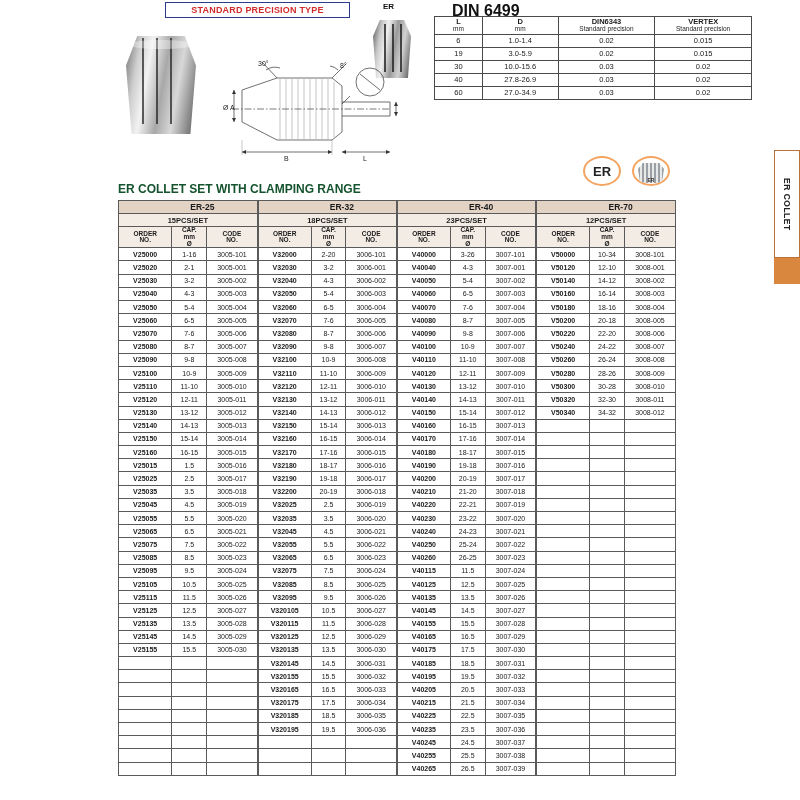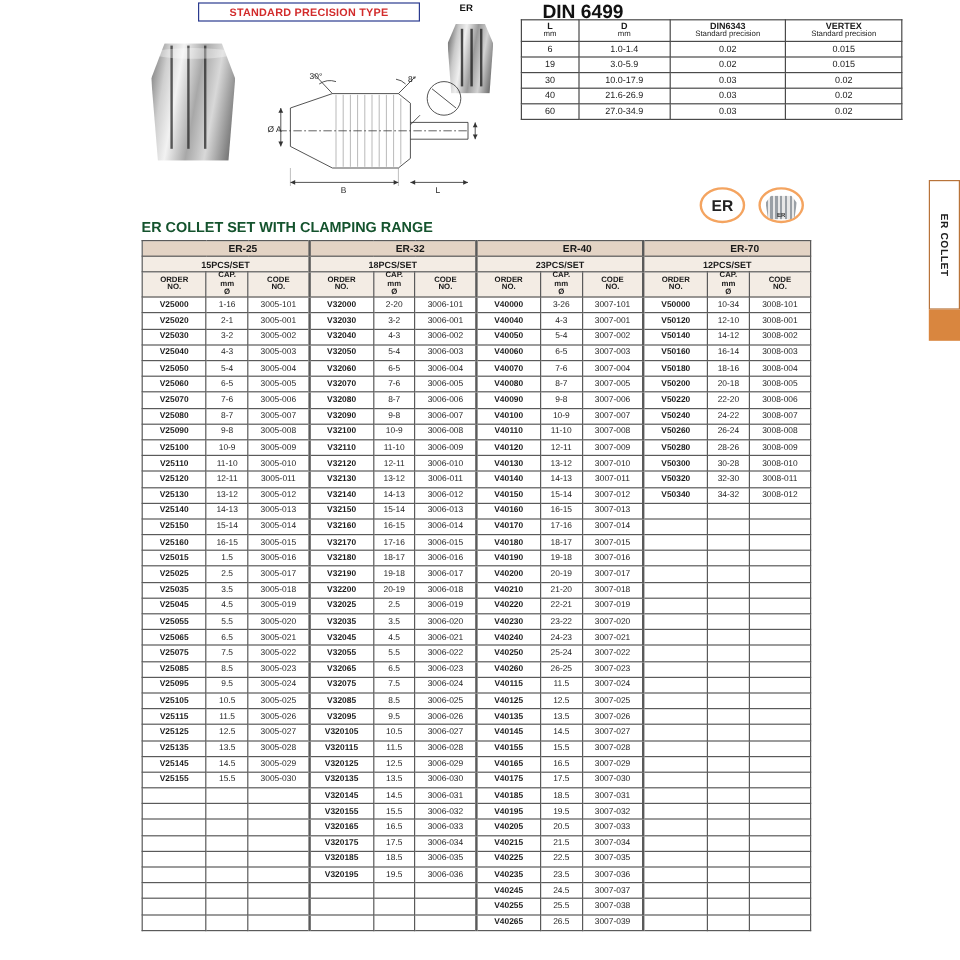--- a/index.html
+++ b/index.html
@@ -252,27 +252,27 @@
             <td>0.015</td>
           </tr>
           <tr>
             <td>19</td>
             <td>3.0-5.9</td>
             <td>0.02</td>
             <td>0.015</td>
           </tr>
           <tr>
             <td>30</td>
-            <td>10.0-17.9</td>
+            <td>10.0-15.6</td>
             <td>0.03</td>
             <td>0.02</td>
           </tr>
           <tr>
             <td>40</td>
-            <td>21.6-26.9</td>
+            <td>27.8-26.9</td>
             <td>0.03</td>
             <td>0.02</td>
           </tr>
           <tr>
             <td>60</td>
             <td>27.0-34.9</td>
             <td>0.03</td>
             <td>0.02</td>
           </tr>
         </tbody>

